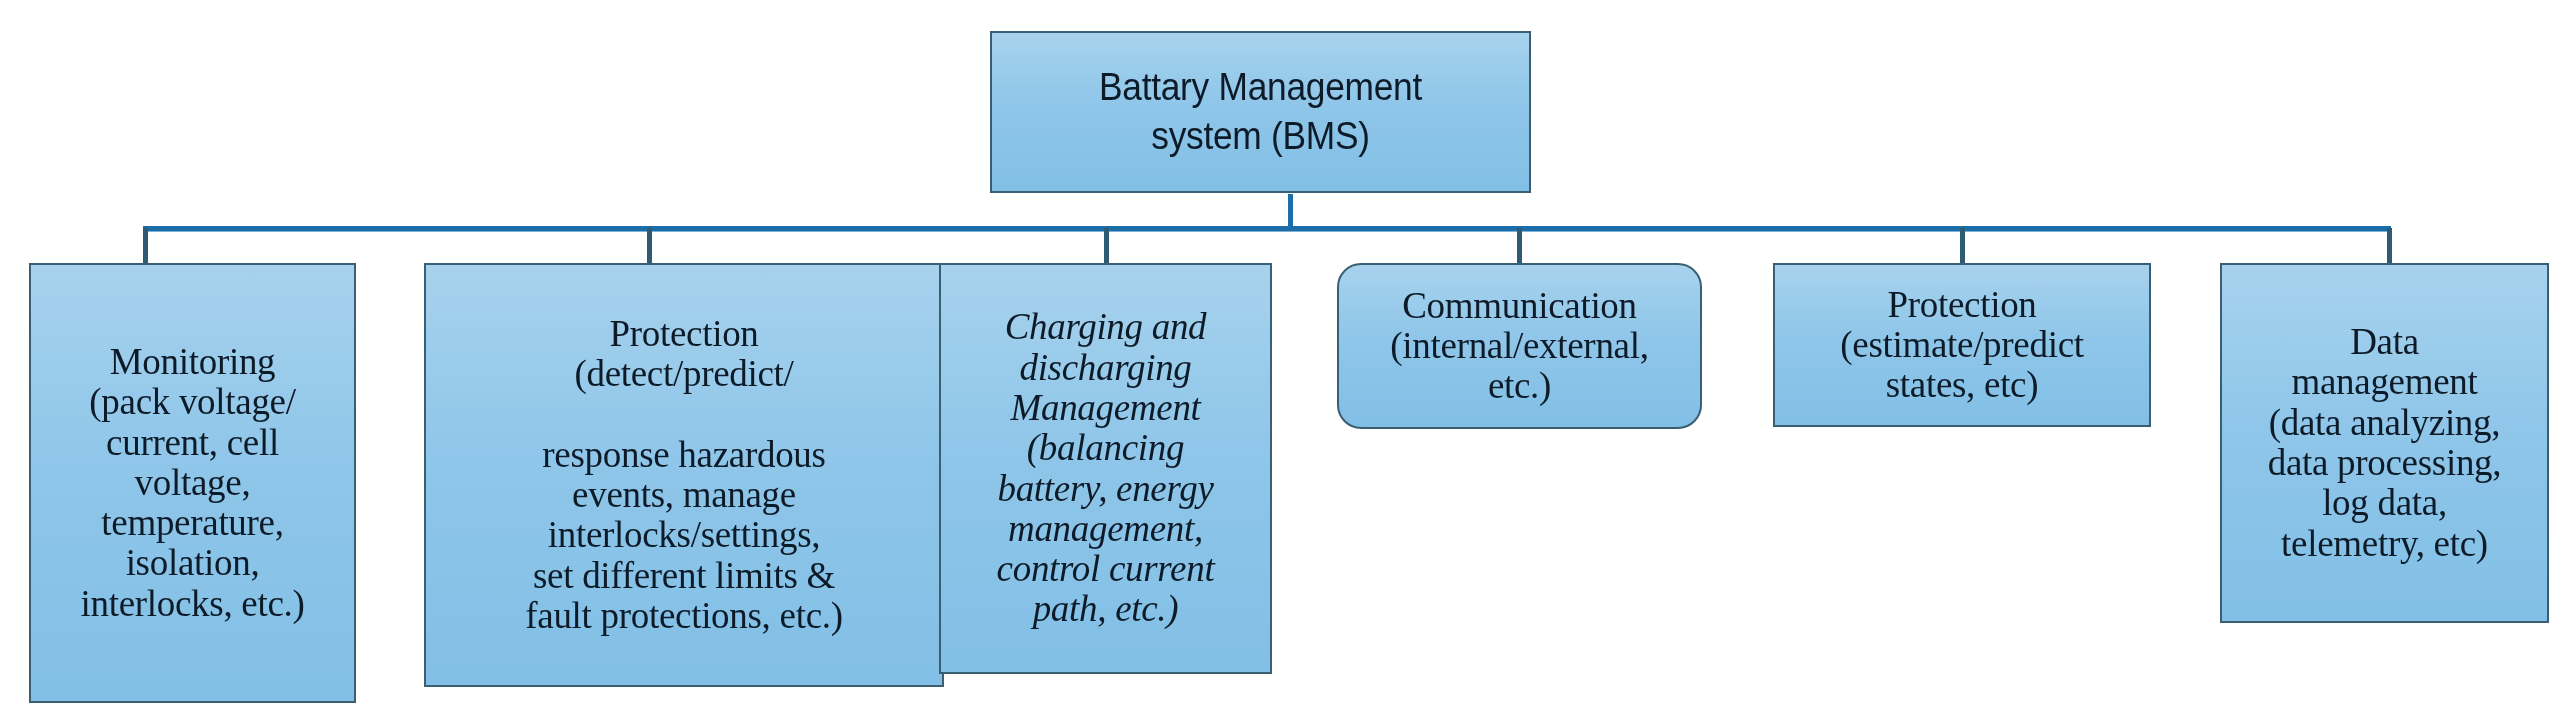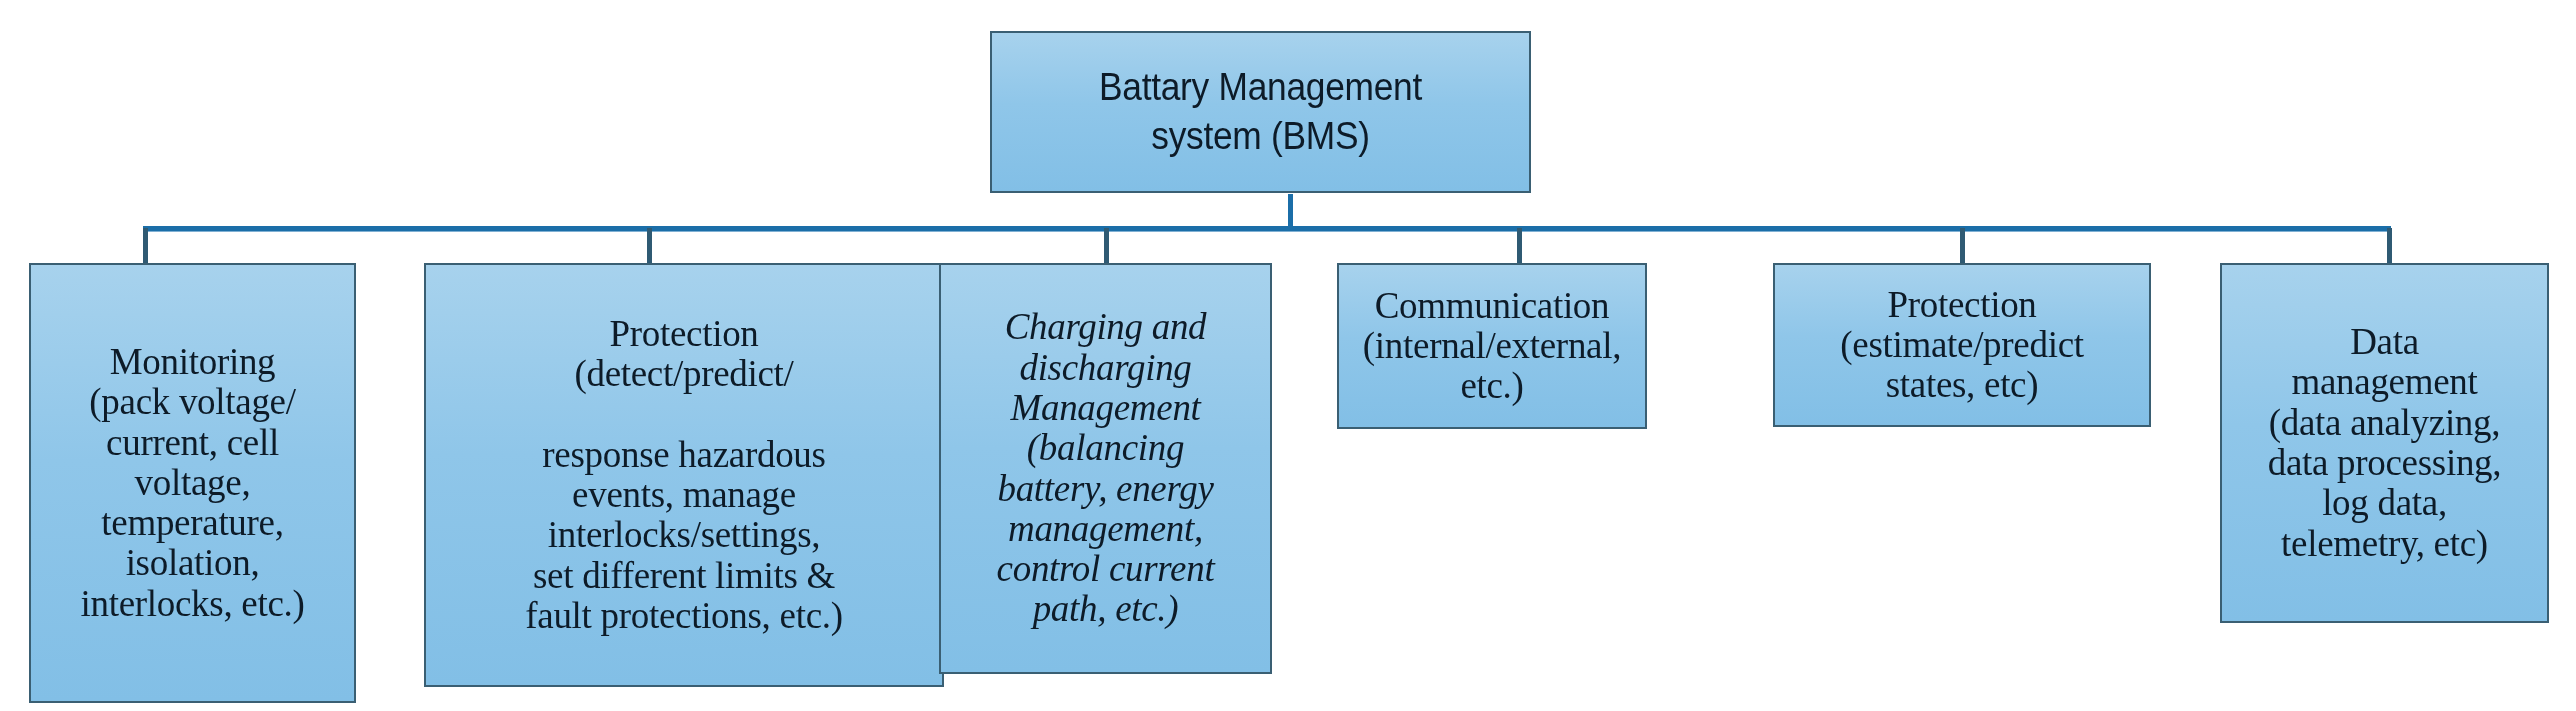--- a/index.html
+++ b/index.html
@@ -139,21 +139,21 @@
     <span class="label">Charging and
 discharging
 Management
 (balancing
 battery, energy
 management,
 control current
 path, etc.)</span>
   </div>
 
-  <div class="node child" style="left:1337px; top:263px; width:310px; height:166px;">
+  <div class="node child" style="left:1337px; top:263px; width:365px; height:166px;border-radius:24px;">
     <span class="label">Communication
 (internal/external,
 etc.)</span>
   </div>
 
   <div class="node child" style="left:1773px; top:263px; width:378px; height:164px;">
     <span class="label">Protection
 (estimate/predict
 states, etc)</span>
   </div>

